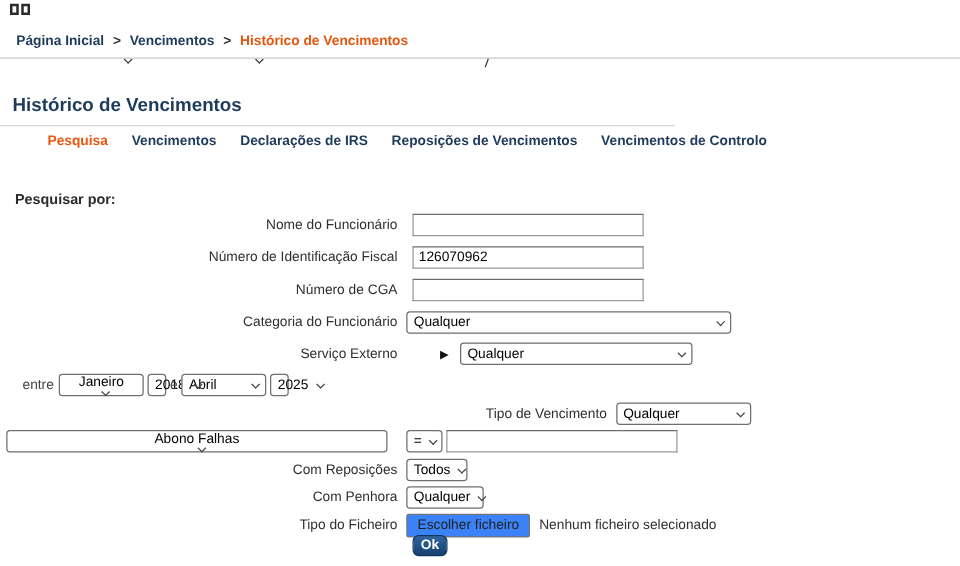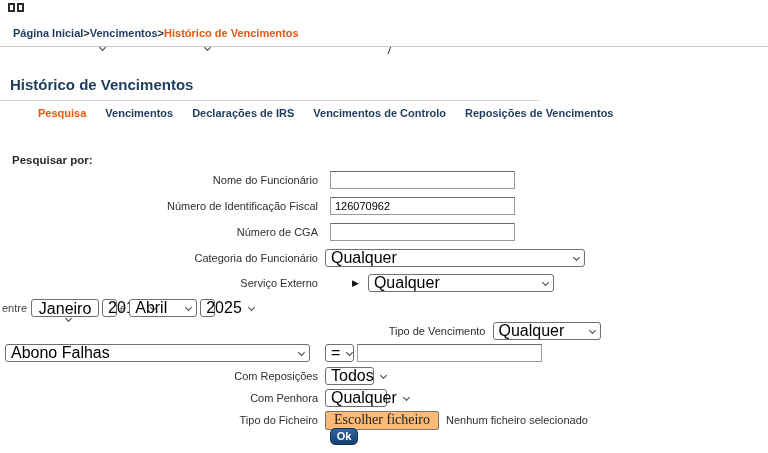--- a/index.html
+++ b/index.html
@@ -9,21 +9,21 @@
     position: relative; overflow: hidden;
     font-family: "Liberation Sans", sans-serif;
     font-size: 11px; color: #333;
   }
 
   
   .grid-icon { position: absolute; left: 8px; top: 3px; display: flex; gap: 2px; }
   .grid-icon .cell { width: 7px; height: 9px; border: 2px solid #2b2b2b; background: #fff; }
 
   
-  .breadcrumb { position: absolute; left: 13px; top: 27px; display: flex; align-items: center; gap: 0; font-weight: 700; font-size: 11px; }
+  .breadcrumb { position: absolute; left: 13px; top: 27px; display: flex; align-items: center; gap: 7px; font-weight: 700; font-size: 11px; }
   .crumb { color: #1e3b5c; text-decoration: none; cursor: pointer; }
   .crumb.current { color: #e4570f; cursor: default; }
   .crumb-sep { color: #24303b; font-weight: 700; }
 
   
   .artifact-line { position: absolute; left: 0; top: 46px; width: 768px; border-top: 1px solid #c8c8c8; }
   .artifact-frags { position: absolute; left: 0; top: 47px; width: 768px; height: 7px; overflow: hidden; }
   .frag { position: absolute; top: -2px; width: 5px; height: 5px; border: solid #3a3a3a; border-width: 0 1.5px 1.5px 0; transform: rotate(45deg); }
   .frag.f1 { left: 100px; } .frag.f2 { left: 205px; }
   .frag.f3 { left: 388px; width: 2px; height: 8px; border-width: 0 1.5px 0 0; transform: rotate(20deg); top: -1px; }
@@ -48,40 +48,40 @@
   .txt {
     width: 185px; height: 18px;
     border: 1px solid #9a9a9a; border-top-color: #6d6d6d;
     padding: 1px 4px; font-family: "Liberation Sans", sans-serif; font-size: 11px; color: #000;
     background: #fff;
   }
 
   .sel {
     height: 18px; border: 1px solid #6f6f6f; border-radius: 3px; background: #fff;
     display: inline-flex; align-items: center; justify-content: space-between;
-    padding: 0 5px; font-size: 16px; color: #000; cursor: pointer; flex: none;
+    padding: 0 5px; font-size: 11px; color: #000; cursor: pointer; flex: none;
   }
   .chev { width: 5px; height: 5px; border: solid #444; border-width: 0 1.4px 1.4px 0; transform: rotate(45deg); margin-left: 7px; margin-top: -2px; flex: none; }
 
   .w-cat { width: 260px; }
   .w-srv { width: 186px; }
   .w-mon { width: 68px; }
   .w-yr  { width: 15px; }
   .w-tipo { width: 108px; }
-  .w-abono { width: 305px; }
+  .w-abono { width: 305px; flex-direction: column; }
   .w-op { width: 29px; }
   .w-rep { width: 49px; }
   .w-pen { width: 62px; }
 
   .expand-arrow { color: #111; font-size: 9px; margin-right: 9px; cursor: pointer; }
   .inline-word { color: #444; }
 
   .file-btn {
-    height: 19px; border: 1px solid #767676; border-radius: 2px; background: #fdba74;
-    padding: 0 8px; font-family: Liberation Serif, serif; font-size: 14px; color: #222; cursor: pointer;
+    height: 19px; border: 1px solid #767676; border-radius: 2px; background: #3b82f6;
+    padding: 0 8px; font-family: Liberation Sans, sans-serif; font-size: 11px; color: #222; cursor: pointer;
   }
   .file-status { margin-left: 7px; color: #2f2f2f; }
 
   .ok-btn {
     position: absolute; left: 330px; top: 428px;
     width: 28px; height: 17px;
     background: linear-gradient(#30649f, #16406f);
     border: 1px solid #10365f; border-radius: 5px;
     color: #fff; font-weight: 700; font-size: 11px; line-height: 15px; text-align: center;
     font-family: "Liberation Sans", sans-serif; cursor: pointer;
@@ -119,22 +119,22 @@
 </div>
 
 <div class="title-wrap">
   <span class="page-title">Histórico de Vencimentos</span>
 </div>
 
 <div class="tabs">
   <span class="tab active">Pesquisa</span>
   <span class="tab">Vencimentos</span>
   <span class="tab">Declarações de IRS</span>
+  <span class="tab">Reposições de Vencimentos</span>
   <span class="tab">Vencimentos de Controlo</span>
-  <span class="tab">Reposições de Vencimentos</span>
 </div>
 
 <div class="search-heading">Pesquisar por:</div>
 
 <div class="row r-nome">
   <span class="row-label">Nome do Funcionário</span>
   <div class="ctl" style="margin-left:12px;">
     <input class="txt" type="text" value="" style="">
   </div>
 </div>
@@ -168,21 +168,21 @@
   <div class="ctl" style="margin-left:34px;">
     <span class="expand-arrow">▶</span>
     <div class="sel w-srv">
       <span>Qualquer</span>
       <span class="chev"></span>
     </div>
   </div>
 </div>
 
 <div class="row r-data">
-  <div class="ctl" style="margin-left:2px;justify-content:space-between;">
+  <div class="ctl" style="margin-left:18px;justify-content:space-between;">
     <span class="inline-word">entre</span>
     <div class="sel w-mon gap4">
       <span>Janeiro</span>
       <span class="chev"></span>
     </div>
     <div class="sel w-yr gap3">
       <span>2018</span>
       <span class="chev"></span>
     </div>
     <span class="inline-word gap3">e</span>

